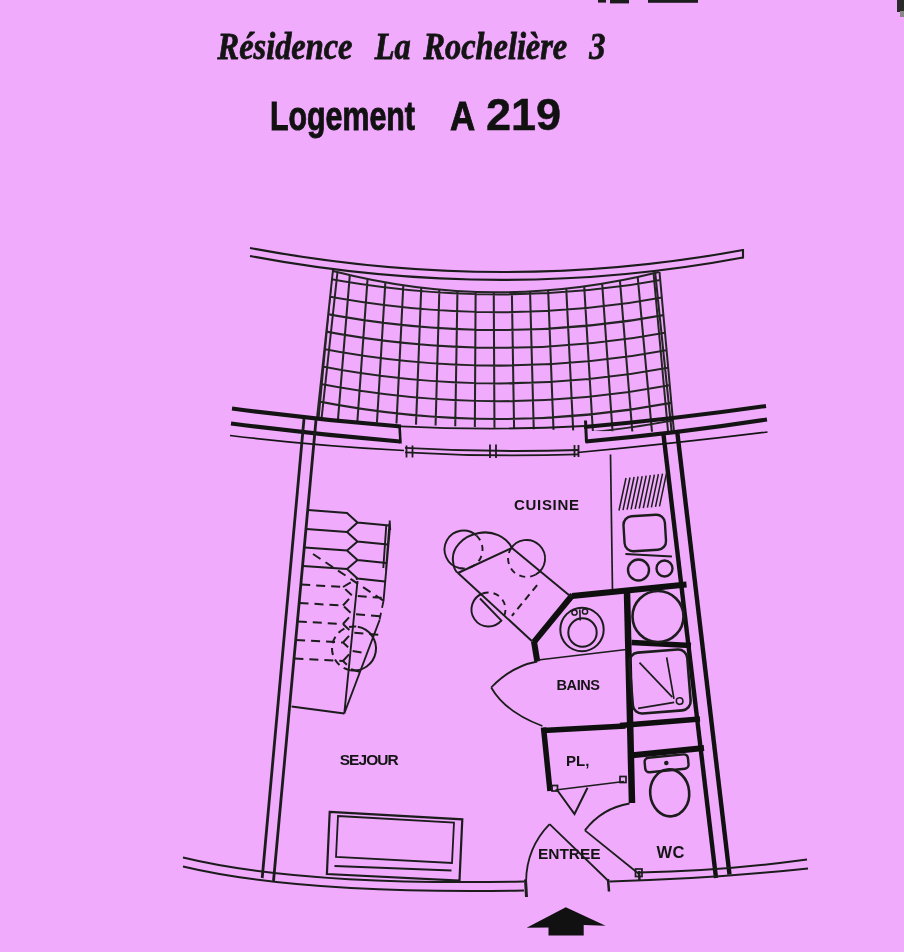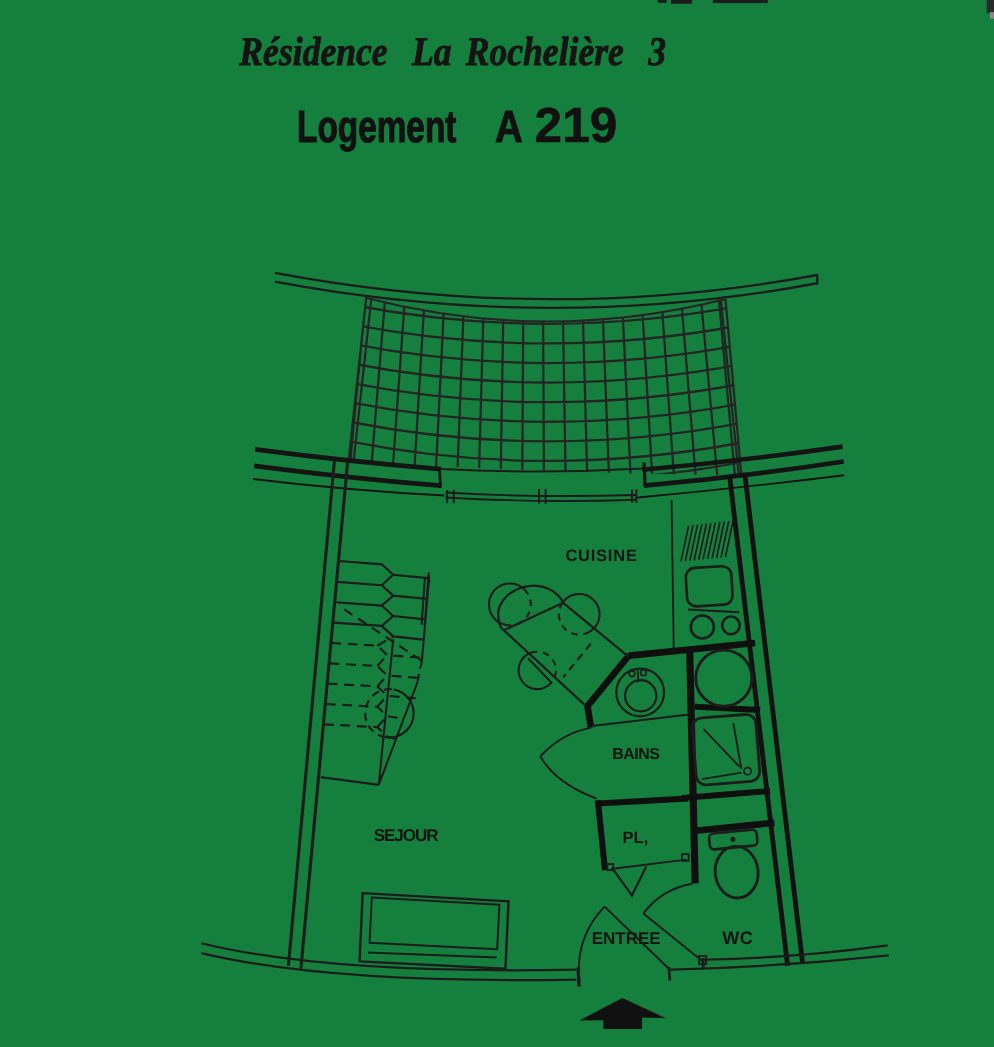--- a/index.html
+++ b/index.html
@@ -1,16 +1,16 @@
 <!DOCTYPE html>
 <html><head>
 <meta charset="utf-8">
 <style>
   html,body{margin:0;padding:0;background:#ffffff;}
-  .page{position:relative;width:904px;height:952px;background:#15803d;overflow:hidden;
+  .page{position:relative;width:904px;height:952px;background:#f0abfc;overflow:hidden;
         font-family:"Liberation Sans", sans-serif;}
   svg{position:absolute;left:0;top:0;}
 </style>
 </head>
 <body>
 <div class="page">
 <svg width="904" height="952" viewBox="0 0 904 952" style="filter:blur(0.45px)">
   <defs>
     <clipPath id="tileclip">
       <path d="M333,271 Q495,313 659,272 L674,432 Q495,430.5 317,419 Z"></path>

